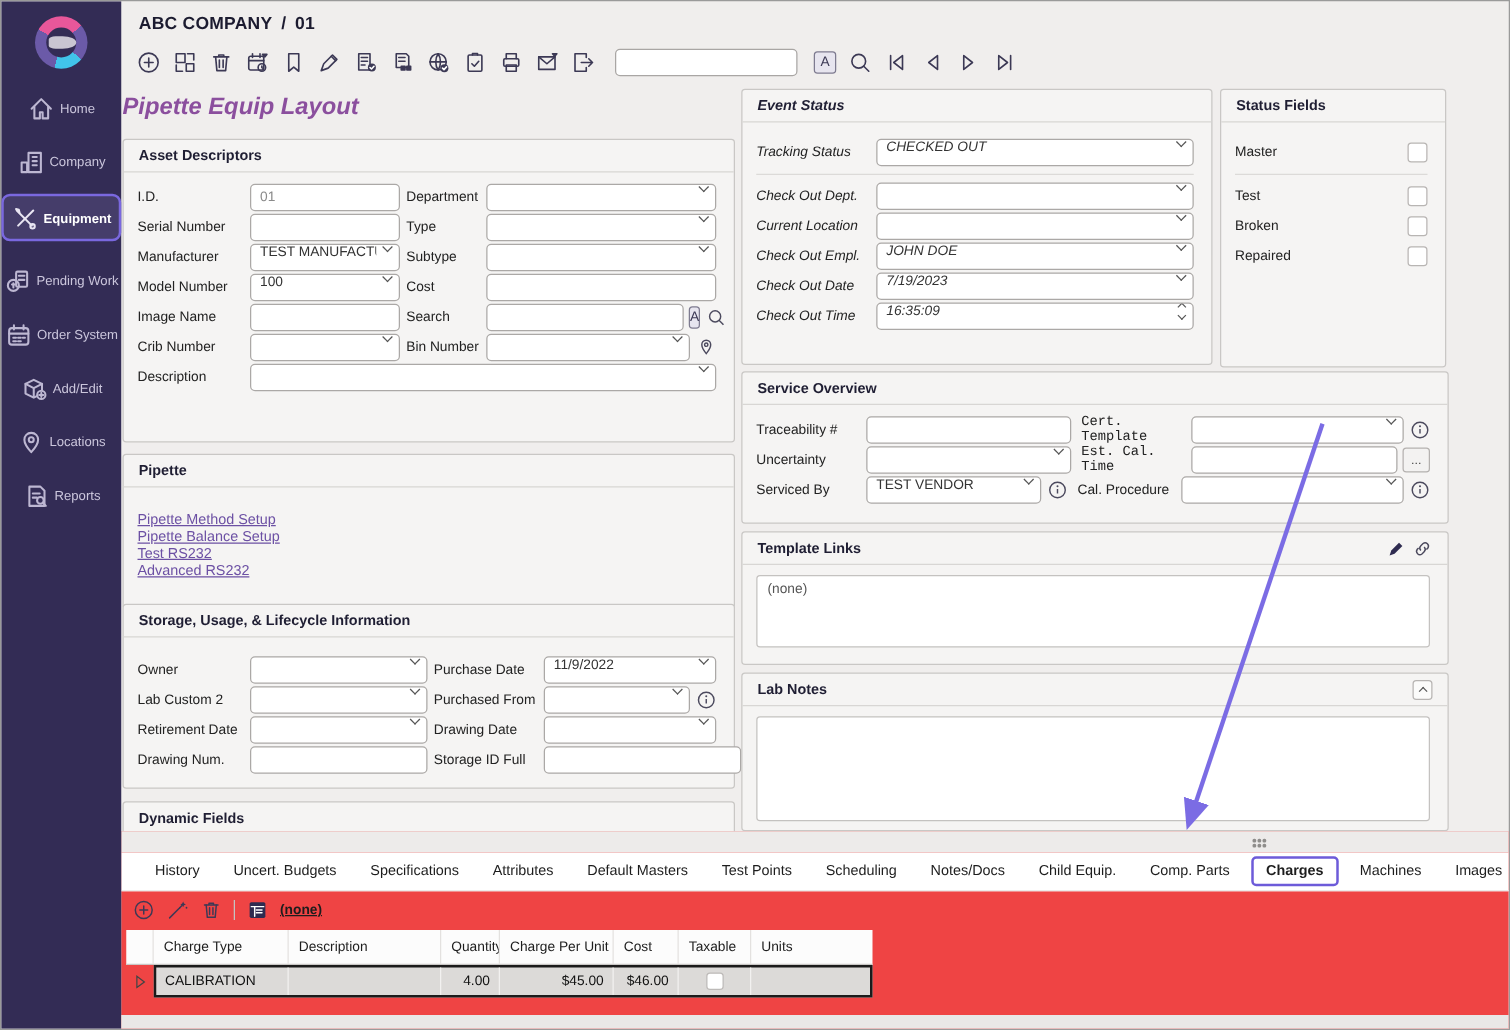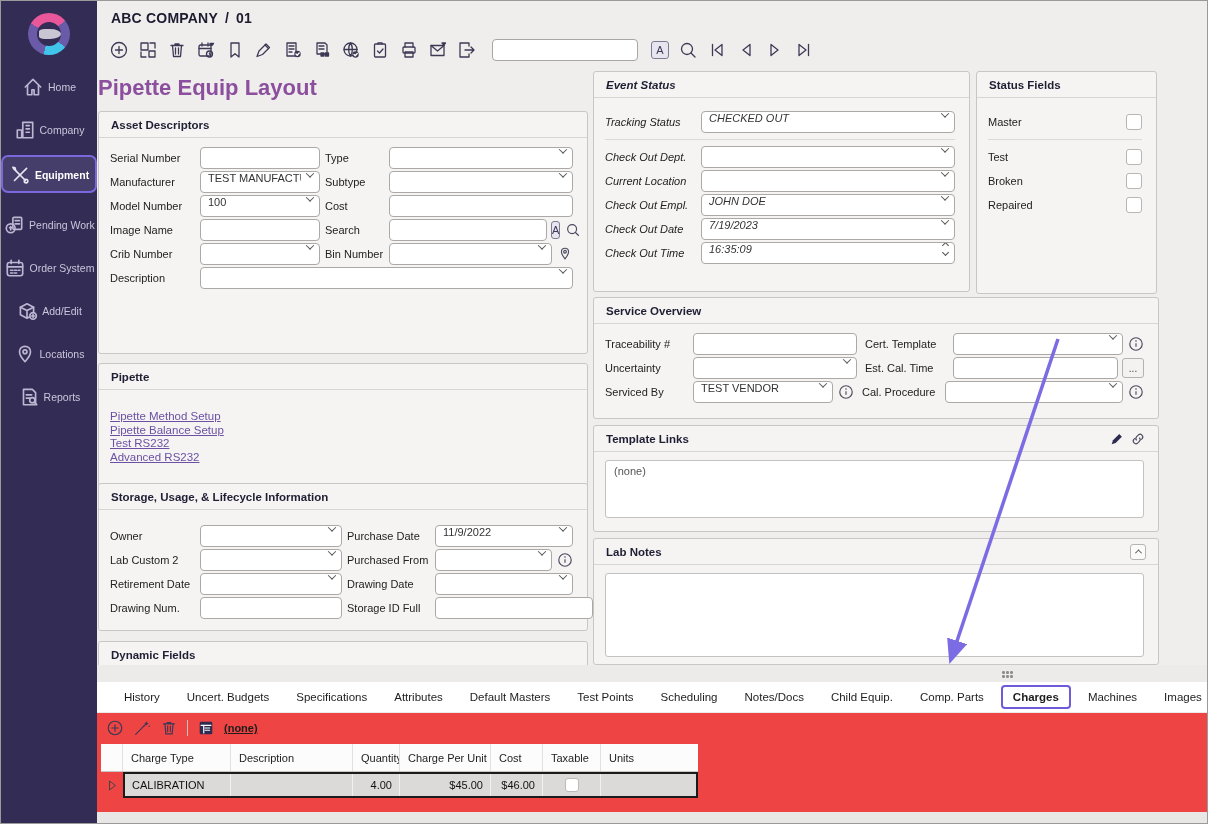--- a/index.html
+++ b/index.html
@@ -26,39 +26,39 @@
   .toolbar{position:absolute;left:108px;top:38px;display:flex;align-items:center;gap:9px;}
   .ticon{width:20px;height:20px;cursor:pointer;}
   .ticon svg{width:100%;height:100%;stroke:#3c3955;fill:none;stroke-width:1.3;stroke-linecap:round;stroke-linejoin:round;}
   .tsearch{width:146px;height:22px;margin-left:6px;border:1px solid #a9a6a4;border-radius:4px;padding:0 6px;font-size:11px;color:#333;background:#fff;}
   .abox{width:18px;height:18px;border:1px solid #7e7b90;background:#e7e5ef;border-radius:3px;display:flex;align-items:center;justify-content:center;font-size:11px;color:#3c3955;margin-left:4px;cursor:pointer;}
 
   
   .panel{position:absolute;background:#f5f4f3;border:1px solid #c9c7c5;border-radius:3px;}
   .ptitle{height:26px;display:flex;align-items:center;padding:0 12px;font-size:11.5px;font-weight:bold;color:#1f1e33;border-bottom:1px solid #d8d6d4;}
   .pbody{padding:8px 14px 6px 11px;}
-  .page-title{position:absolute;left:97px;top:74px;font-size:22px;font-weight:bold;color:#8b4f9e;}
+  .page-title{position:absolute;left:97px;top:74px;font-size:19px;font-weight:bold;color:#8b4f9e;font-style:italic;}
 
   .frow{display:flex;align-items:center;height:24px;font-size:11px;color:#222;}
   .flabel{flex:none;}
   .tinput,.combo{height:22px;border:1px solid #aba8a6;border-radius:4px;background:#fff;font-size:11px;color:#333;}
   .tinput{padding:0 7px;width:100%;}
   .combo{display:flex;padding:0 6px 0 7px;cursor:pointer;overflow:hidden;}
   .combo .cv{white-space:nowrap;overflow:hidden;flex:1;}
   .chev{flex:none;width:6px;height:6px;border-right:1.5px solid #555;border-bottom:1.5px solid #555;transform:rotate(45deg) translate(-1px,-1px);margin-left:6px;}
   .dim{color:#8a8a8a;}
   .iicon{flex:none;width:16px;height:16px;margin-left:5px;cursor:pointer;}
   .iicon svg{width:100%;height:100%;stroke:#4c4a5e;fill:none;stroke-width:1.3;}
   .hr{height:1px;background:#dcdad8;margin:5px 0;}
 
   
   .al1{width:90px;} .af1{width:120px;flex:none;} .al2{width:64px;margin-left:5px;} .af2{flex:1;}
   .sl1{width:90px;} .sf1{width:142px;flex:none;} .sl2{width:88px;margin-left:5px;} .sf2{flex:1;}
   .el1{width:96px;} .ef1{flex:1;}
-  .vl1{width:88px;} .vf1{width:164px;flex:none;} .vl2{width:88px;margin-left:8px;} .vf2{flex:1;}
+  .vl1{width:88px;} .vf1{width:164px;flex:none;} .vl2{width:88px;margin-left:8px;font-family:Liberation Mono, monospace;} .vf2{flex:1;}
 
   .plink{font-size:11.5px;color:#6c50a4;text-decoration:underline;cursor:pointer;line-height:13.5px;display:block;}
   .checkbox{width:16px;height:16px;background:#fff;border:1px solid #b8b5b3;border-radius:3px;margin-left:auto;cursor:pointer;}
   .spin{margin-left:auto;display:flex;flex-direction:column;gap:2px;align-items:center;}
   .spin i{width:5px;height:5px;border-right:1.4px solid #555;border-bottom:1.4px solid #555;}
   .spin .up{transform:rotate(-135deg);} .spin .dn{transform:rotate(45deg);}
   .morebox{flex:none;width:22px;height:20px;border:1px solid #b4b1af;border-radius:3px;background:#f3f2f1;display:flex;align-items:center;justify-content:center;font-size:10px;color:#444;margin-left:4px;cursor:pointer;}
   .contentbox{background:#fff;border:1px solid #c4c2c0;border-radius:3px;}
   .hicons{margin-left:auto;display:flex;gap:5px;align-items:center;}
   .collapsebtn{width:16px;height:16px;border:1px solid #b7b4b2;border-radius:3px;background:#fbfbfa;display:flex;align-items:center;justify-content:center;cursor:pointer;}
@@ -257,20 +257,29 @@
           <path d="M5 4.5L12 10l-7 5.5z"></path>
           <path d="M14.5 4.5v11"></path>
         </svg></span>
   </div>
 
   <div class="page-title">Pipette Equip Layout</div>
 
   <div class="panel" style="left:97px;top:110px;width:490px;height:243px;">
     <div class="ptitle">Asset Descriptors</div>
     <div class="pbody">
+      <div class="frow">
+          <span class="flabel al1">I.D.</span>
+        <input class="tinput dim af1" value="01" style="">
+        <span class="flabel al2">Department</span>
+        <div class="combo af2">
+            <span class="cv"></span>
+            <i class="chev"></i>
+          </div>
+        </div>
       <div class="frow">
           <span class="flabel al1">Serial Number</span>
         <input class="tinput af1" value="" style="">
         <span class="flabel al2">Type</span>
         <div class="combo af2">
             <span class="cv"></span>
             <i class="chev"></i>
           </div>
         </div>
       <div class="frow">

